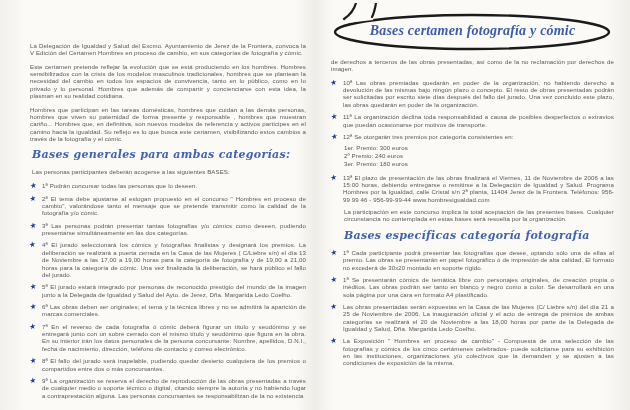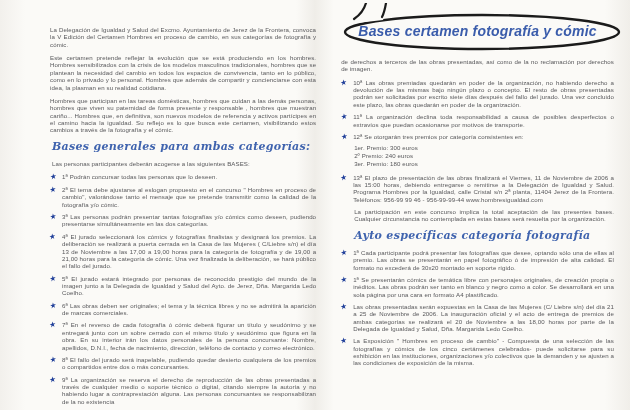--- a/index.html
+++ b/index.html
@@ -9,21 +9,21 @@
     font-family: "Liberation Sans", sans-serif;
     color: #57575a;
   }
   .sheet {
     display: flex; width: 630px; height: 410px;
     background: linear-gradient(to right,
       #f2f0ec 0%, #fbfaf7 4%, #fbfaf7 47%,
       #efede8 50%, #fbfaf7 53%, #fbfaf7 96%, #f0eee9 100%);
   }
   .page { box-sizing: border-box; width: 315px; }
-  .page-left  { padding: 26px 9px 0 30px; margin-left: 20px; }
+  .page-left  { padding: 42px 9px 0 30px; }
   .page-right { padding: 3px 16px 0 16px; }
 
   .para {
     margin: 0 0 6px 0;
     font-size: 6.1px; line-height: 1.21;
     text-align: justify;
     letter-spacing: 0.1px;
   }
   .script-heading {
     margin: 4px 0 7px 2px;
@@ -46,21 +46,21 @@
     text-align: justify; letter-spacing: 0.1px;
   }
   .prizes { margin: 1px 0 6px 13px; }
   .prize-line { font-size: 6.1px; line-height: 1.3; letter-spacing: 0.1px; }
 
   .bubble-wrap { position: relative; height: 48px; margin: 0 0 7px 0; }
   .bubble-wrap svg { position: absolute; left: 0; top: 0; }
   .bubble-title {
     position: absolute; left: 0; right: 0; top: 20px;
     text-align: center;
-    font-family: Liberation Sans, sans-serif;
+    font-family: Liberation Serif, serif;
     font-style: italic; font-weight: bold;
     font-size: 14px; letter-spacing: 0.2px;
     color: #3a5cab;
   }
 </style>
 </head>
 <body>
 
 <div class="sheet">
 
@@ -143,21 +143,21 @@
       <div class="prize-line">3er. Premio: 180 euros</div>
     </div>
 
     <div class="item">
       <span class="star">★</span>
       <span class="item-text">13ª El plazo de presentación de las obras finalizará el Viernes, 11 de Noviembre de 2006 a las 15:00 horas, debiendo entregarse o remitirse a la Delegación de Igualdad y Salud. Programa Hombres por la Igualdad, calle Cristal s/n 2ª planta, 11404 Jerez de la Frontera. Teléfonos: 956-99 99 46 - 956-99-99-44 www.hombresigualdad.com</span>
     </div>
 
     <p class="para" style="margin-left:13px;">La participación en este concurso implica la total aceptación de las presentes bases. Cualquier circunstancia no contemplada en estas bases será resuelta por la organización.</p>
 
-    <h2 class="script-heading" style="margin-left:13px;">Ayto específicas categoría fotografía</h2>
+    <h2 class="script-heading" style="margin-left:13px;">Bases específicas categoría fotografía</h2>
     <div class="item">
       <span class="star">★</span>
       <span class="item-text">1ª Cada participante podrá presentar las fotografías que desee, optando sólo una de ellas al premio. Las obras se presentarán en papel fotográfico ó de impresión de alta calidad. El formato no excederá de 30x20 montado en soporte rígido.</span>
     </div>
 
     <div class="item">
       <span class="star">★</span>
       <span class="item-text">1ª Se presentarán cómics de temática libre con personajes originales, de creación propia o inéditos. Las obras podrán ser tanto en blanco y negro como a color. Se desarrollará en una sola página por una cara en formato A4 plastificado.</span>
     </div>
 

